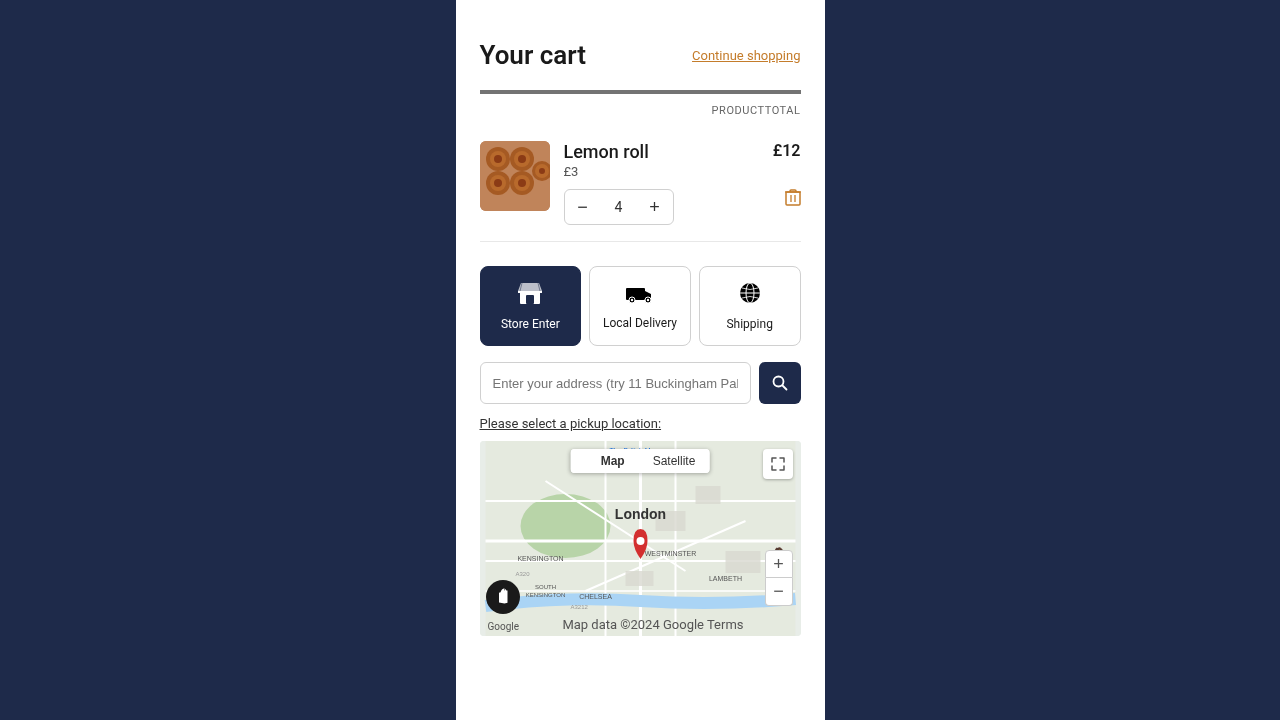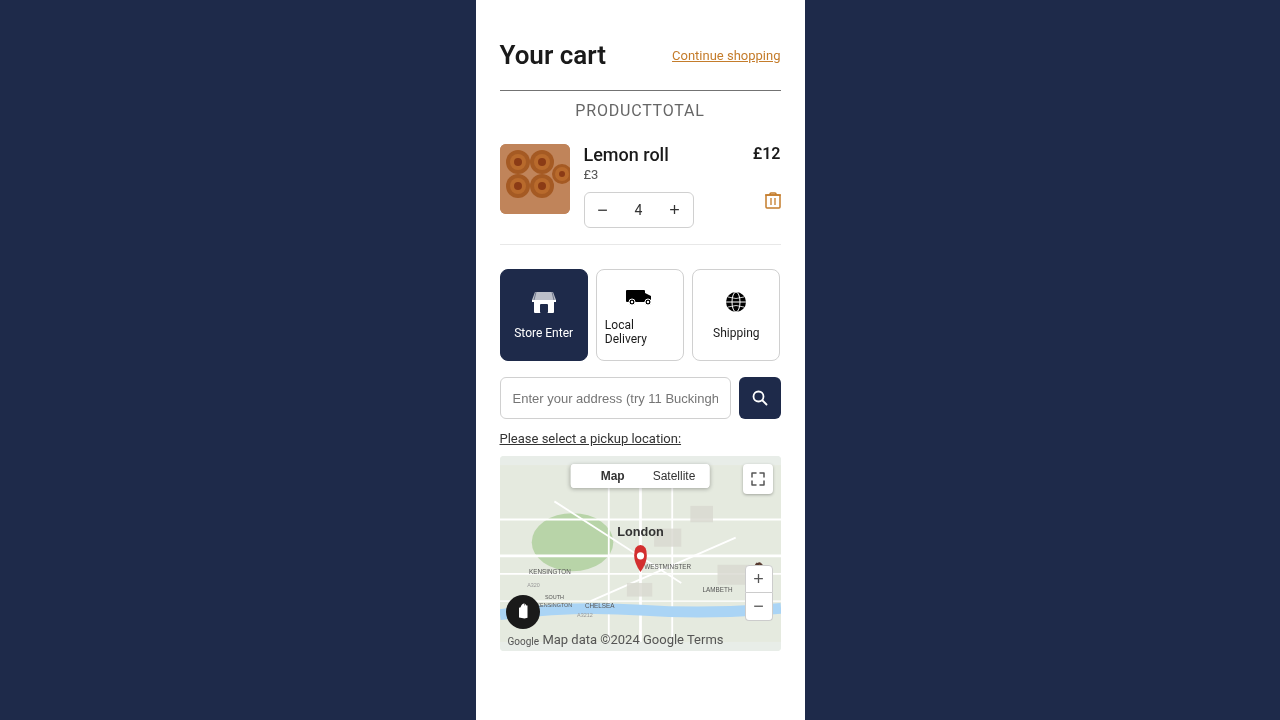--- a/index.html
+++ b/index.html
@@ -6,21 +6,21 @@
     body {
       background-color: #1e2a4a;
       display: flex;
       justify-content: center;
       align-items: flex-start;
       min-height: 100vh;
       font-family: -apple-system, BlinkMacSystemFont, 'Segoe UI', Roboto, sans-serif;
     }
     .cart-container {
       background: #fff;
-      width: 329px;
+      width: 369px;
       min-height: 720px;
       padding: 40px 24px 24px;
       position: relative;
     }
     .cart-header {
       display: flex;
       justify-content: space-between;
       align-items: center;
       margin-bottom: 20px;
     }
@@ -30,24 +30,24 @@
       color: #1a1a1a;
     }
     .continue-shopping {
       color: #c47c2b;
       text-decoration: underline;
       font-size: 13px;
       cursor: pointer;
     }
     .table-header {
       display: flex;
-      justify-content: center;
-      border-top: 1px solid #737373;
+      justify-content: flex-end;
+      border-top: 4px solid #737373;
       padding: 10px 0 8px;
-      font-size: 16px;
+      font-size: 11px;
       color: #666;
       letter-spacing: 0.05em;
       text-transform: uppercase;
     }
     .product-row {
       display: flex;
       align-items: flex-start;
       padding: 16px 0;
       gap: 14px;
       border-bottom: 1px solid #e8e8e8;

